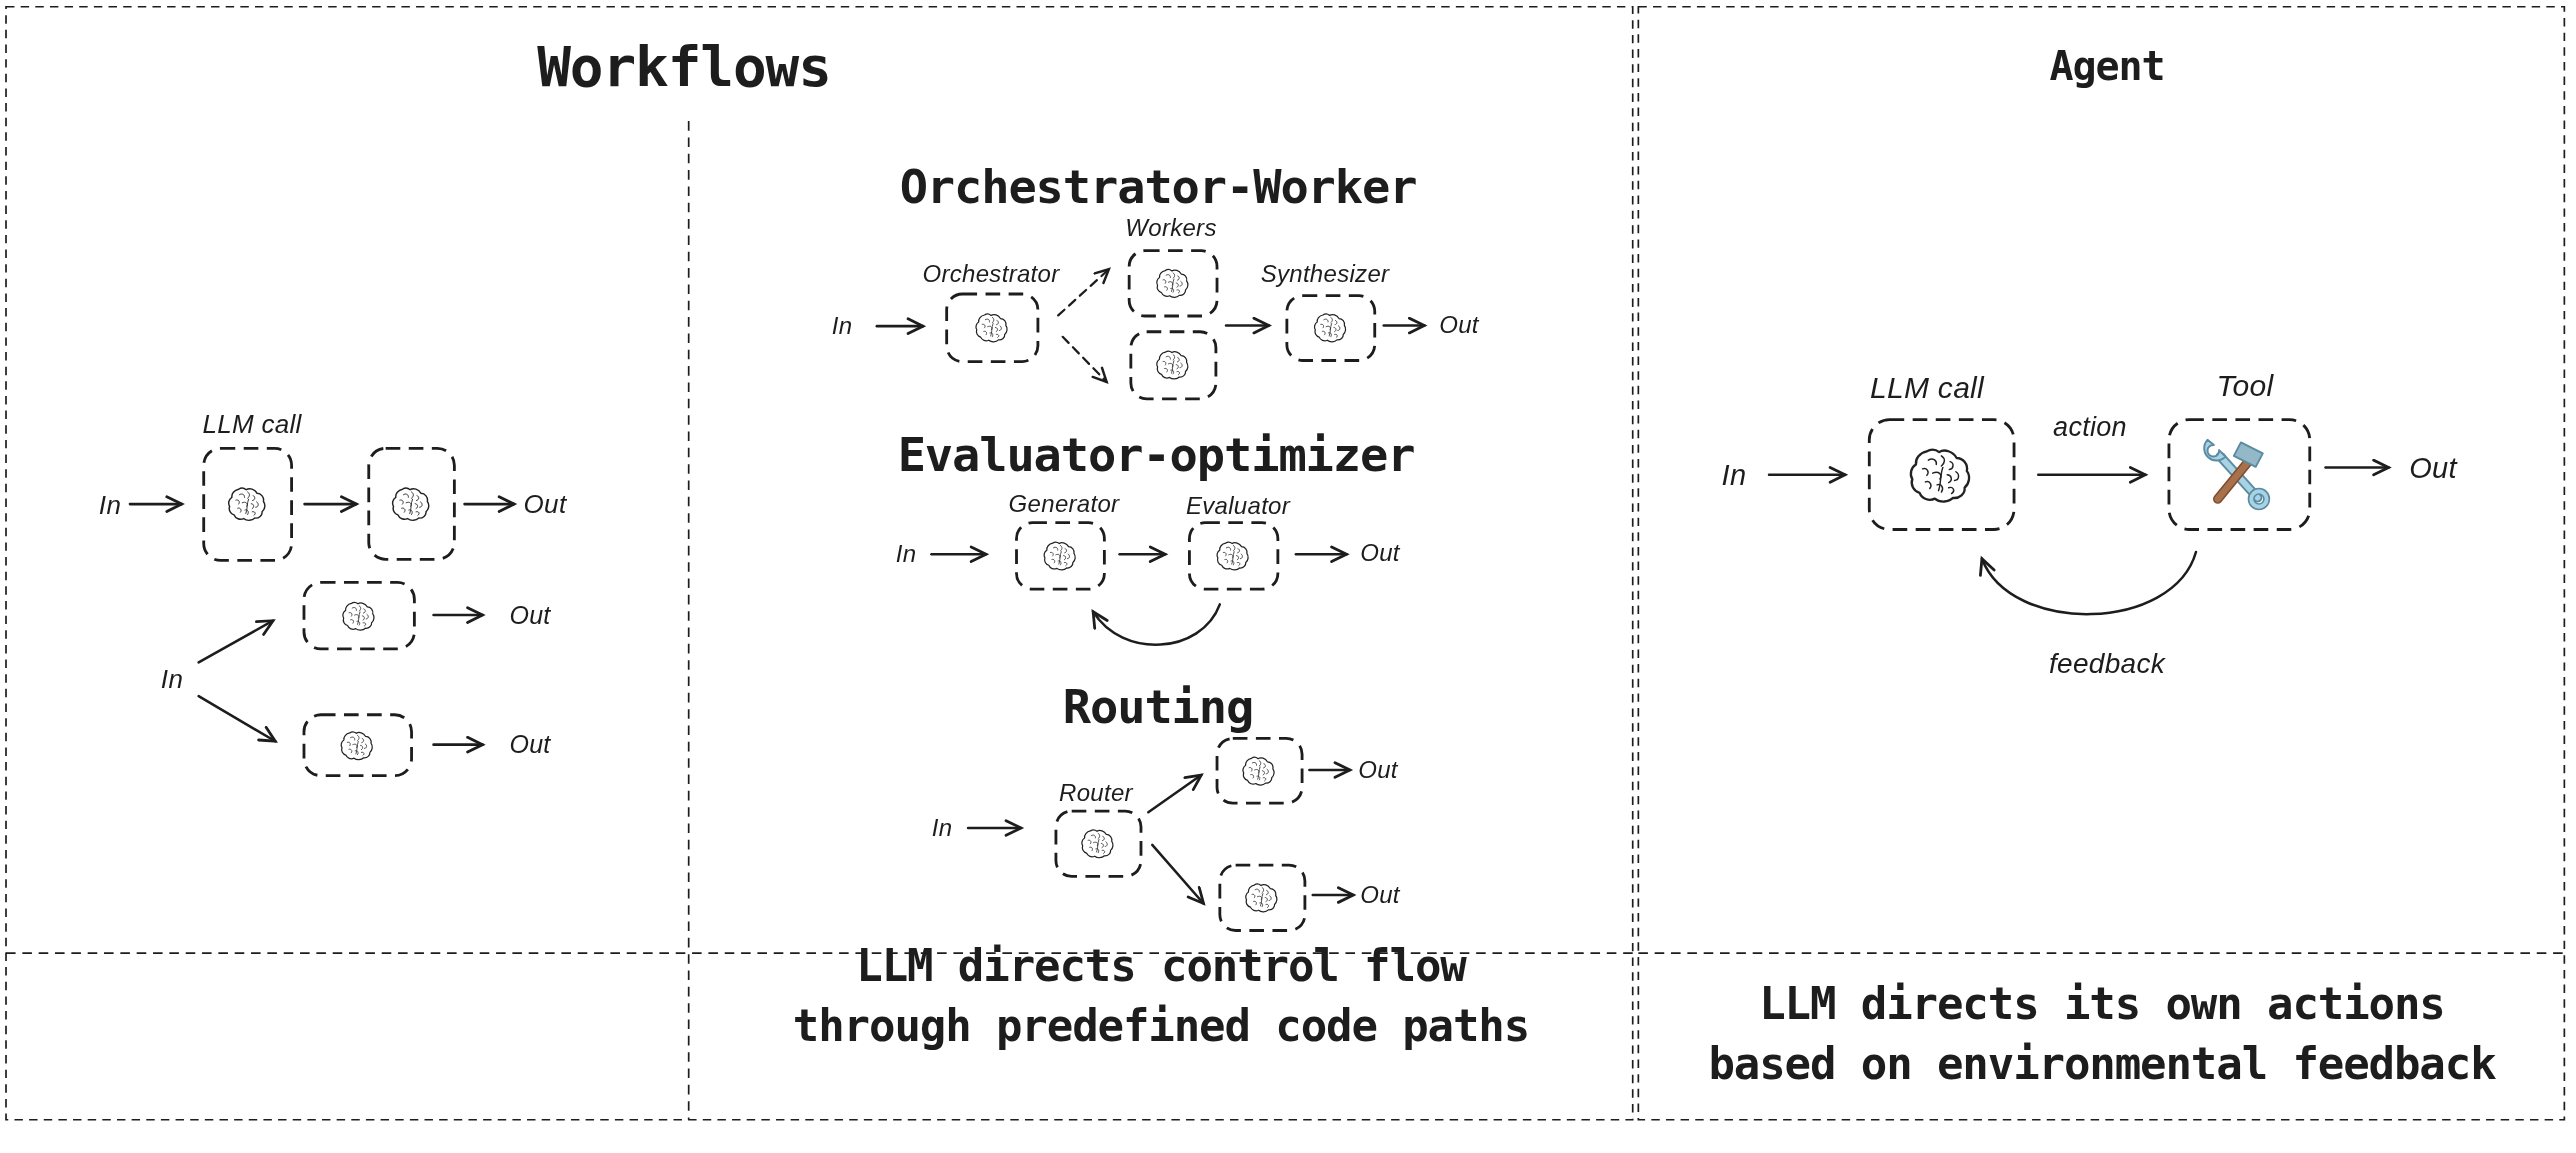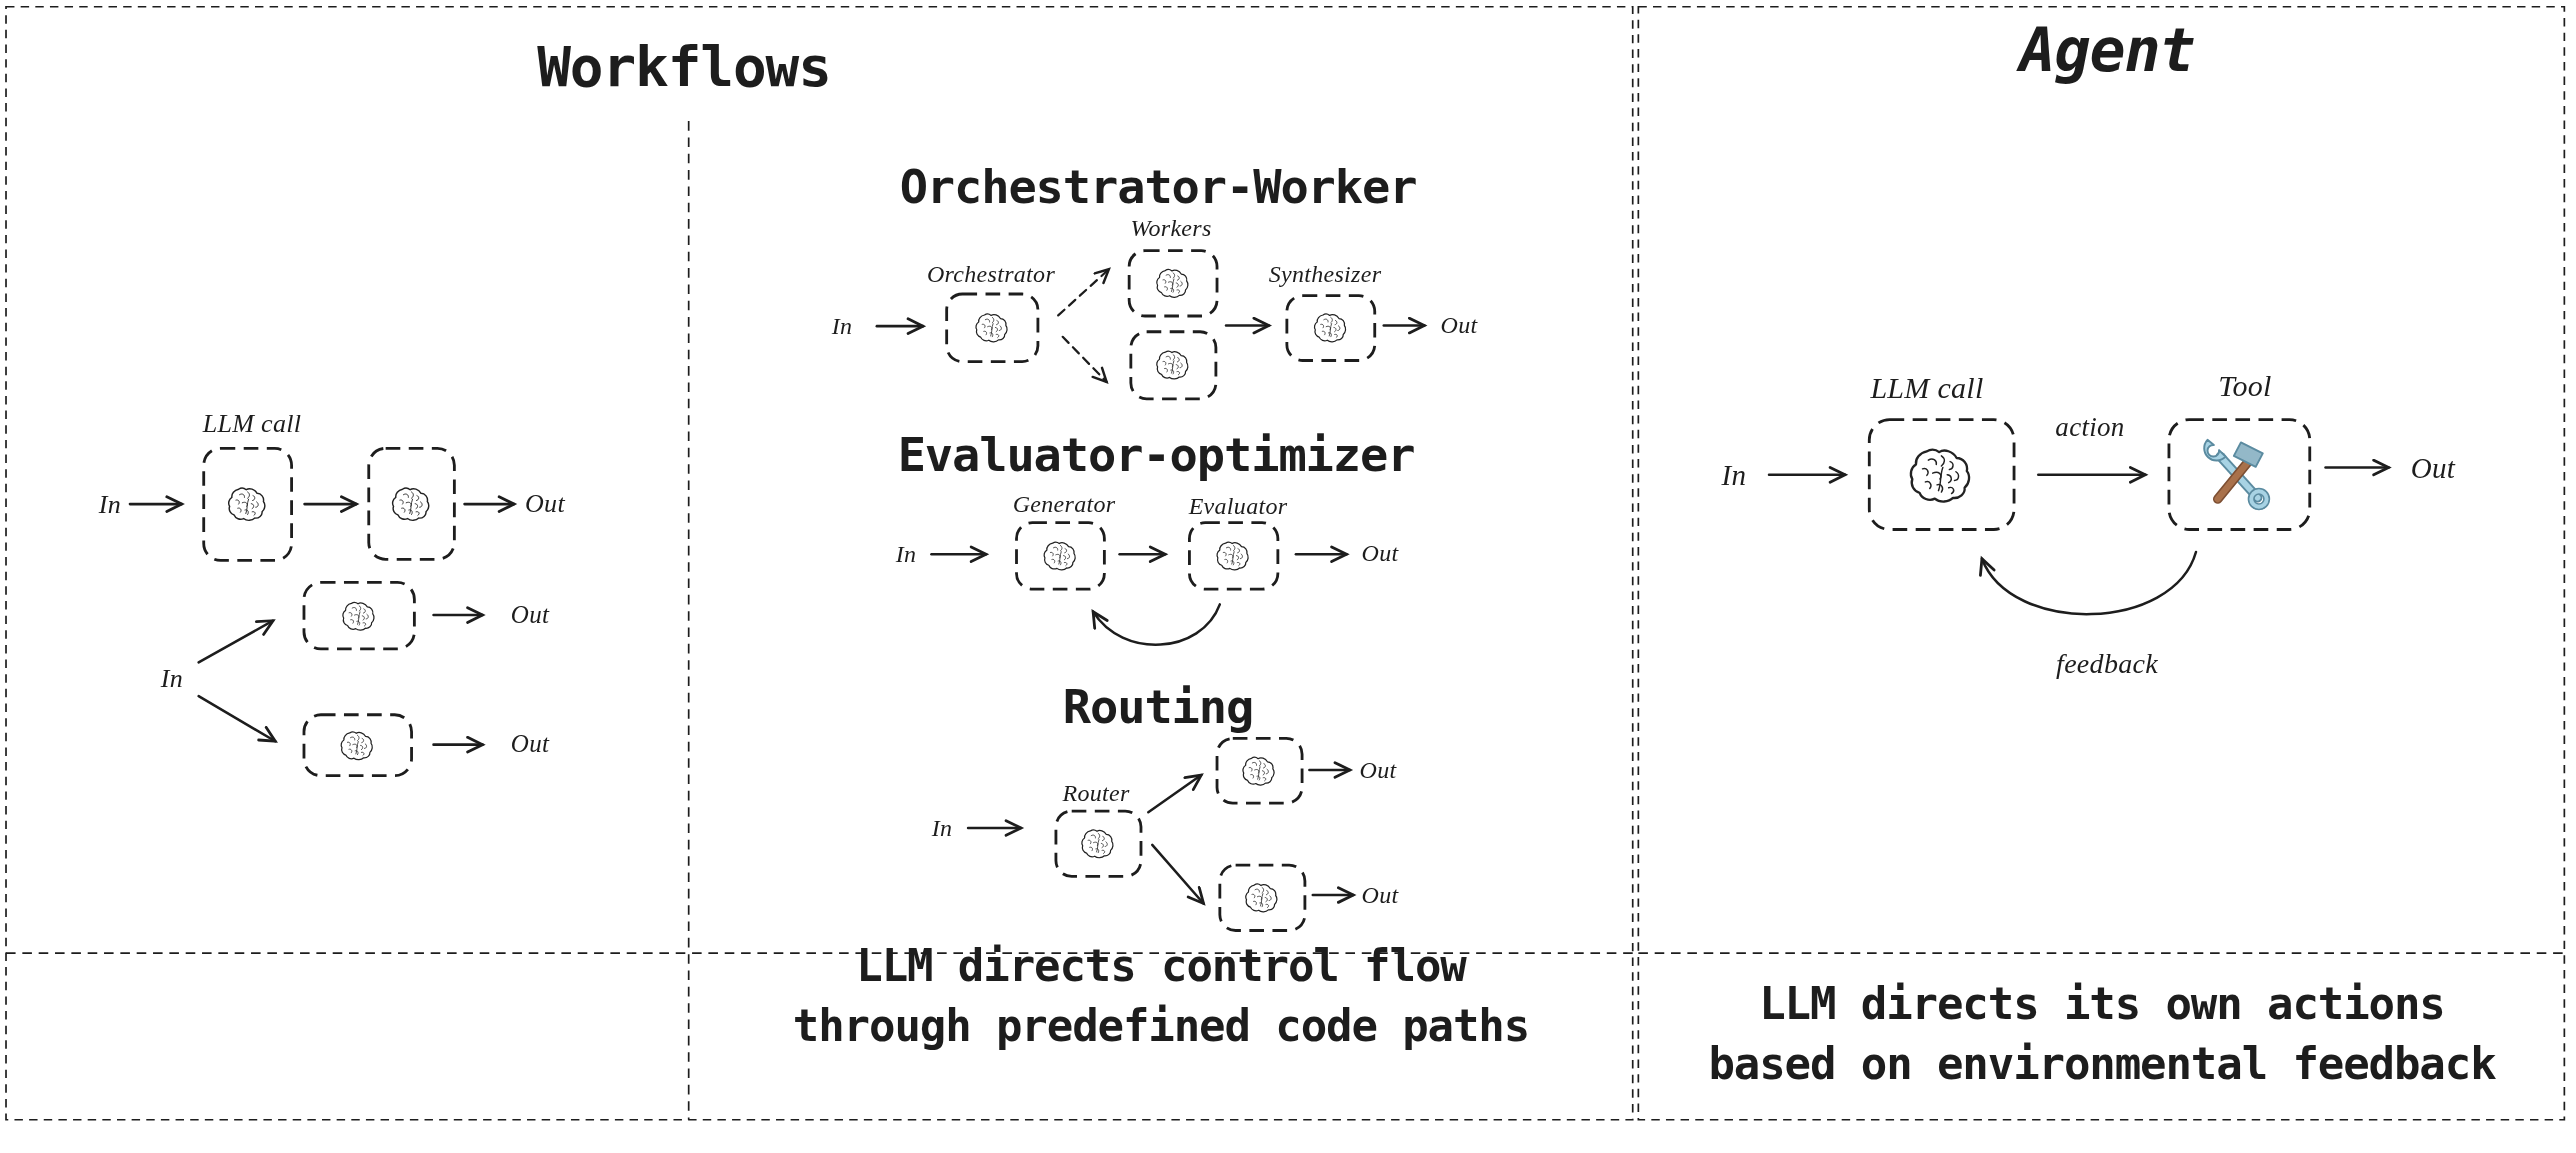--- a/index.html
+++ b/index.html
@@ -1,21 +1,21 @@
 <!DOCTYPE html>
 <html style="font-size:9px"><head>
 <meta charset="utf-8">
 <style>
   html,body{margin:0;padding:0;background:#ffffff;}
   .canvas{position:relative;width:2576px;height:1153px;background:#ffffff;overflow:hidden;
           font-family:"DejaVu Sans","Liberation Sans",sans-serif;color:#1d1d1d;}
   .layer{position:absolute;left:0;top:0;}
   .lbl{position:absolute;transform:translate(-50%,-50%);white-space:nowrap;color:#1d1d1d;}
   .mono{font-family:"DejaVu Sans Mono","Liberation Mono",monospace;font-weight:bold;letter-spacing:-1.1px;}
-  .hand{font-family:Liberation Serif, serif;font-style:italic;font-weight:500;letter-spacing:0.3px;}
+  .hand{font-family:Liberation Sans, sans-serif;font-style:italic;font-weight:500;letter-spacing:0.3px;}
   .caption{position:absolute;transform:translateX(-50%);text-align:center;
            font-family:"DejaVu Sans Mono","Liberation Mono",monospace;font-weight:bold;
            font-size:44px;line-height:60px;color:#1d1d1d;letter-spacing:-1.1px;white-space:nowrap;}
   .caption span{display:block;}
   .nodebox{fill:none;stroke:#1d1d1d;stroke-width:5;stroke-dasharray:26 15;}
   .panelbox{fill:none;stroke:#1d1d1d;stroke-width:3;stroke-dasharray:15 11;}
   .divider{stroke:#1d1d1d;stroke-width:3;stroke-dasharray:17 12;}
   .arrow{stroke:#1d1d1d;stroke-width:4.5;fill:none;stroke-linecap:round;}
   .dashedarrow{stroke:#1d1d1d;stroke-width:4;fill:none;stroke-linecap:round;stroke-dasharray:15 11;}
 </style>
@@ -119,21 +119,21 @@
     <rect class="nodebox" x="3850" y="745" width="250" height="195" rx="36"></rect>
     <line class="arrow" x1="3140" y1="843" x2="3275" y2="843" marker-end="url(#ah)"></line>
     <line class="arrow" x1="3618" y1="843" x2="3808" y2="843" marker-end="url(#ah)"></line>
     <line class="arrow" x1="4128" y1="830" x2="4240" y2="830" marker-end="url(#ah)"></line>
     <path class="arrow" d="M 3898,980 C 3858,1122 3570,1128 3518,992" marker-end="url(#ah)"></path>
     <use href="#brain" x="3381" y="786" width="130" height="116"></use>
     <use href="#tools" x="3907" y="774" width="137" height="137"></use>
   </svg>
 
   <div class="lbl mono" style="left:684px;top:66px;font-size:56px;">Workflows</div>
-  <div class="lbl mono" style="left:2107px;top:50px;font-size:60px;font-style:italic;">Agent</div>
+  <div class="lbl mono" style="left:2107px;top:66px;font-size:40px;">Agent</div>
 
   <div class="lbl hand" style="left:252px;top:424px;font-size:26px;">LLM call</div>
   <div class="lbl hand" style="left:110px;top:505px;font-size:26px;">In</div>
   <div class="lbl hand" style="left:545px;top:504px;font-size:26px;">Out</div>
 
   <div class="lbl hand" style="left:172px;top:679px;font-size:26px;">In</div>
   <div class="lbl hand" style="left:530px;top:615px;font-size:25px;">Out</div>
   <div class="lbl hand" style="left:530px;top:744px;font-size:25px;">Out</div>
 
   <div class="lbl mono" style="left:1158px;top:186px;font-size:47px;">Orchestrator-Worker</div>

